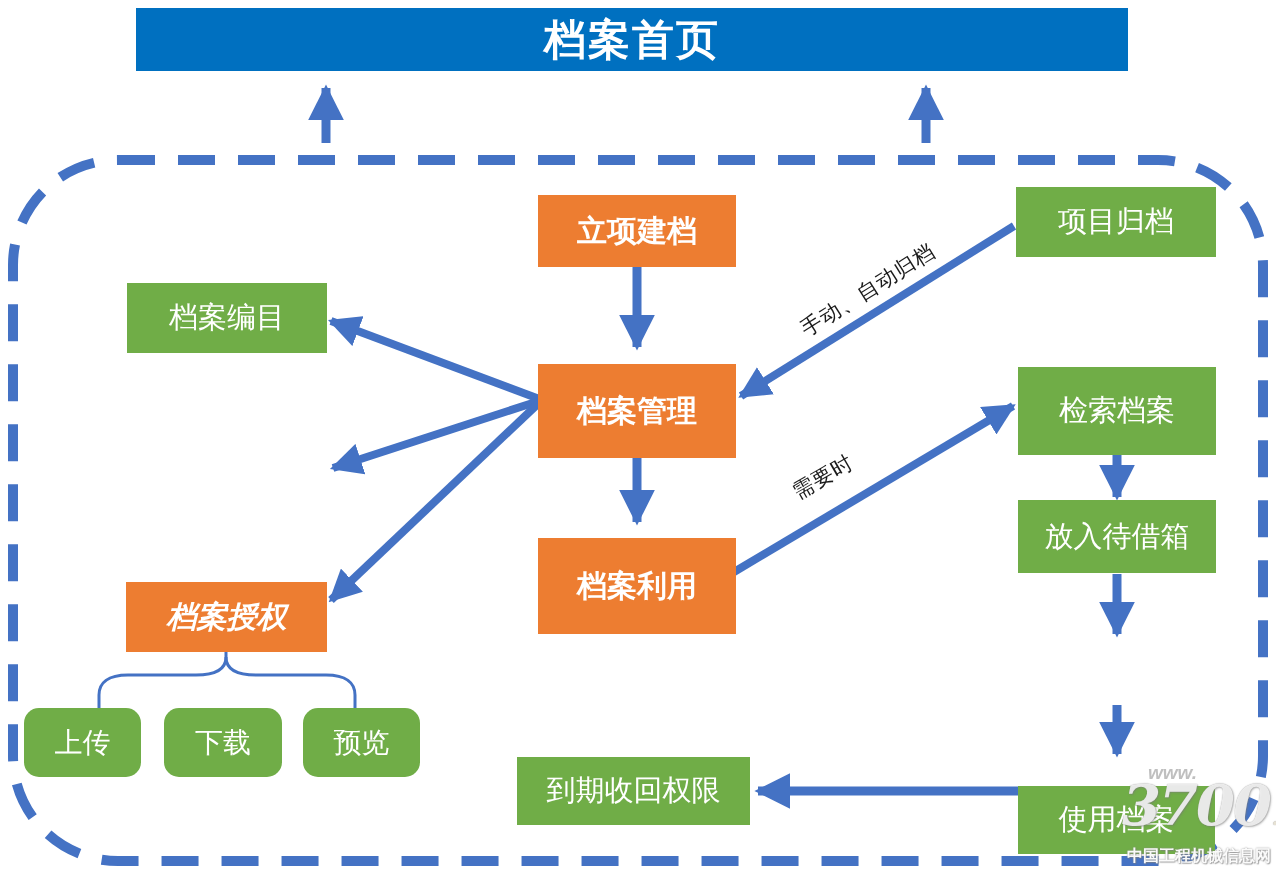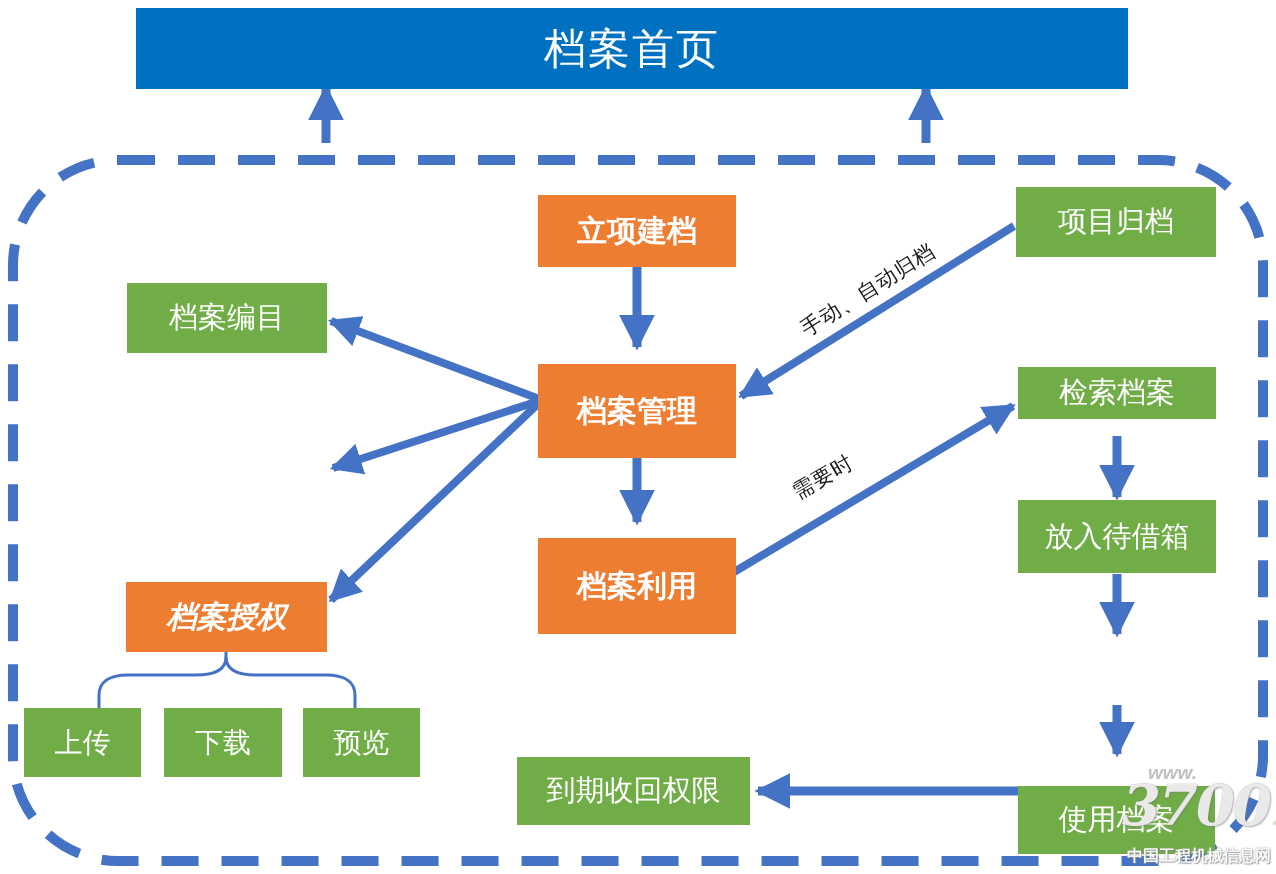--- a/index.html
+++ b/index.html
@@ -13,24 +13,24 @@
   .w9{stroke-width:9;}
   .w8{stroke-width:8;}
   .bracket{fill:none;stroke:var(--arrow_blue);stroke-width:3;}
   .ahf{fill:var(--arrow_blue);}
   .node{
     position:absolute;z-index:2;display:flex;align-items:center;justify-content:center;
     color:#fff;text-align:center;white-space:nowrap;
   }
   .orange{background:var(--orange);font-weight:bold;font-size:30px;margin-top:12px;}
   .green{background:var(--green);font-weight:normal;font-size:29px;}
-  .small{font-size:28px;}
+  .small{font-size:28px;border-radius:15px;}
   .banner{
-    position:absolute;z-index:2;left:136px;top:8px;width:992px;height:81px;
-    background:var(--banner_blue);color:#fff;font-weight:normal;font-size:42px;
+    position:absolute;z-index:2;left:136px;top:8px;width:992px;height:63px;
+    background:var(--banner_blue);color:#fff;font-weight:bold;font-size:42px;
     display:flex;align-items:center;justify-content:center;letter-spacing:2px;
   }
   .edge-label{
     position:absolute;z-index:3;font-size:21px;color:var(--label_text);
     white-space:nowrap;letter-spacing:1px;
   }
   .watermark{
     position:absolute;z-index:4;left:1122px;top:766px;width:154px;text-align:center;
     pointer-events:none;
   }
@@ -99,21 +99,21 @@
   <div class="node orange" style="left:538px;top:526px;width:198px;height:96px;">档案利用</div>
 
   <div class="node green" style="left:127px;top:283px;width:200px;height:70px;">档案编目</div>
   <div class="node orange" style="left:126px;top:570px;width:201px;height:70px;font-style:italic;">档案授权</div>
 
   <div class="node green small" style="left:24px;top:708px;width:117px;height:69px;">上传</div>
   <div class="node green small" style="left:164px;top:708px;width:118px;height:69px;">下载</div>
   <div class="node green small" style="left:303px;top:708px;width:117px;height:69px;">预览</div>
 
   <div class="node green" style="left:1016px;top:187px;width:200px;height:70px;">项目归档</div>
-  <div class="node green" style="left:1018px;top:367px;width:198px;height:52px;">检索档案</div>
+  <div class="node green" style="left:1018px;top:367px;width:198px;height:88px;">检索档案</div>
   <div class="node green" style="left:1018px;top:500px;width:198px;height:73px;">放入待借箱</div>
   <div class="node green" style="left:1018px;top:757px;width:197px;height:68px;margin-top:29px;">使用档案</div>
 
   <div class="node green" style="left:517px;top:757px;width:233px;height:68px;">到期收回权限</div>
 
   <div class="edge-label" style="left:868px;top:290px;transform:translate(-50%,-50%) rotate(-32deg);">手动、自动归档</div>
   <div class="edge-label" style="left:823px;top:477px;transform:translate(-50%,-50%) rotate(-30deg);">需要时</div>
 
   <div class="watermark">
     <div class="wm-www">www.</div>

